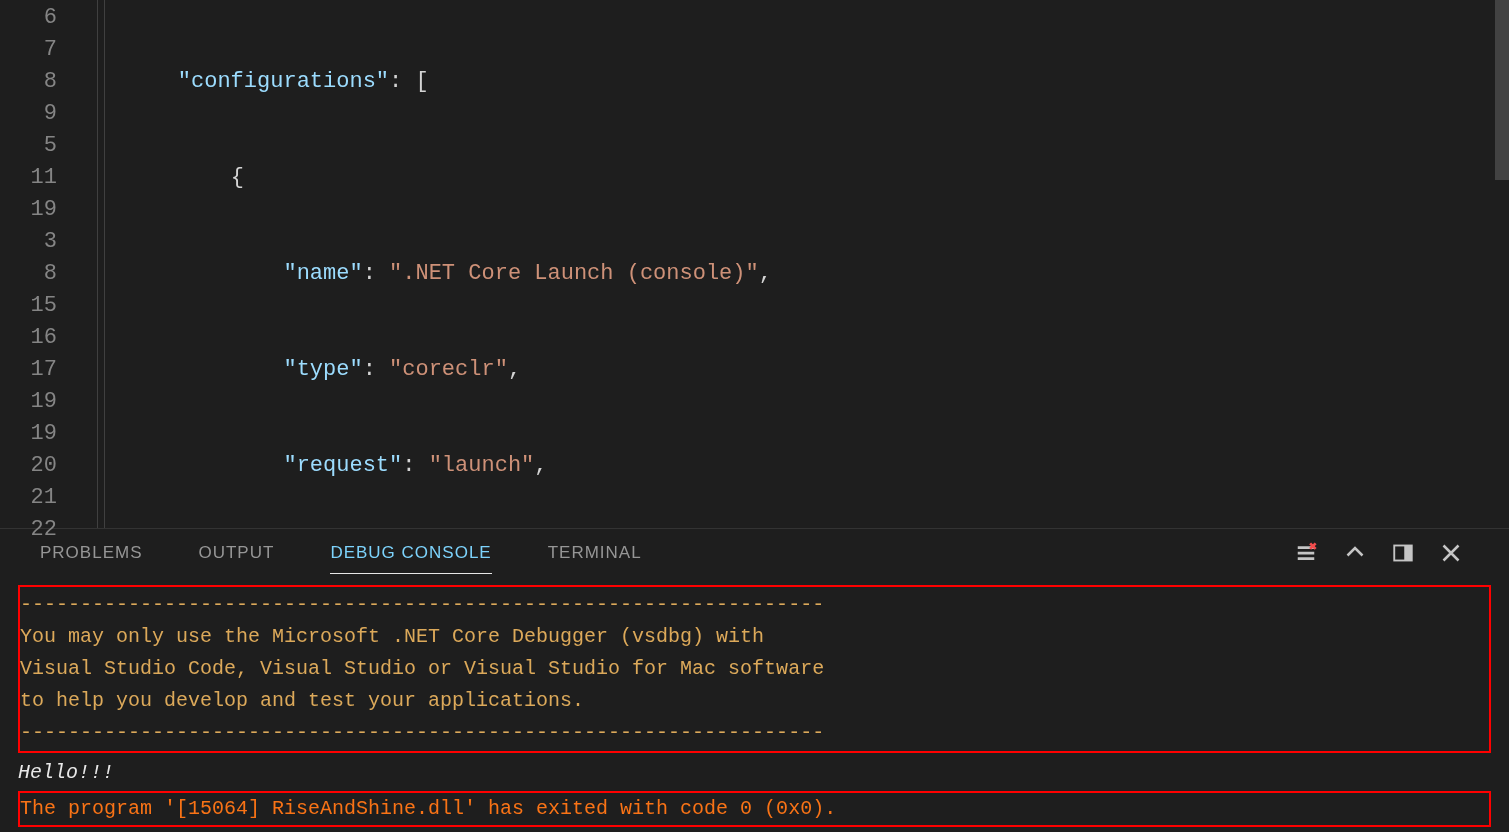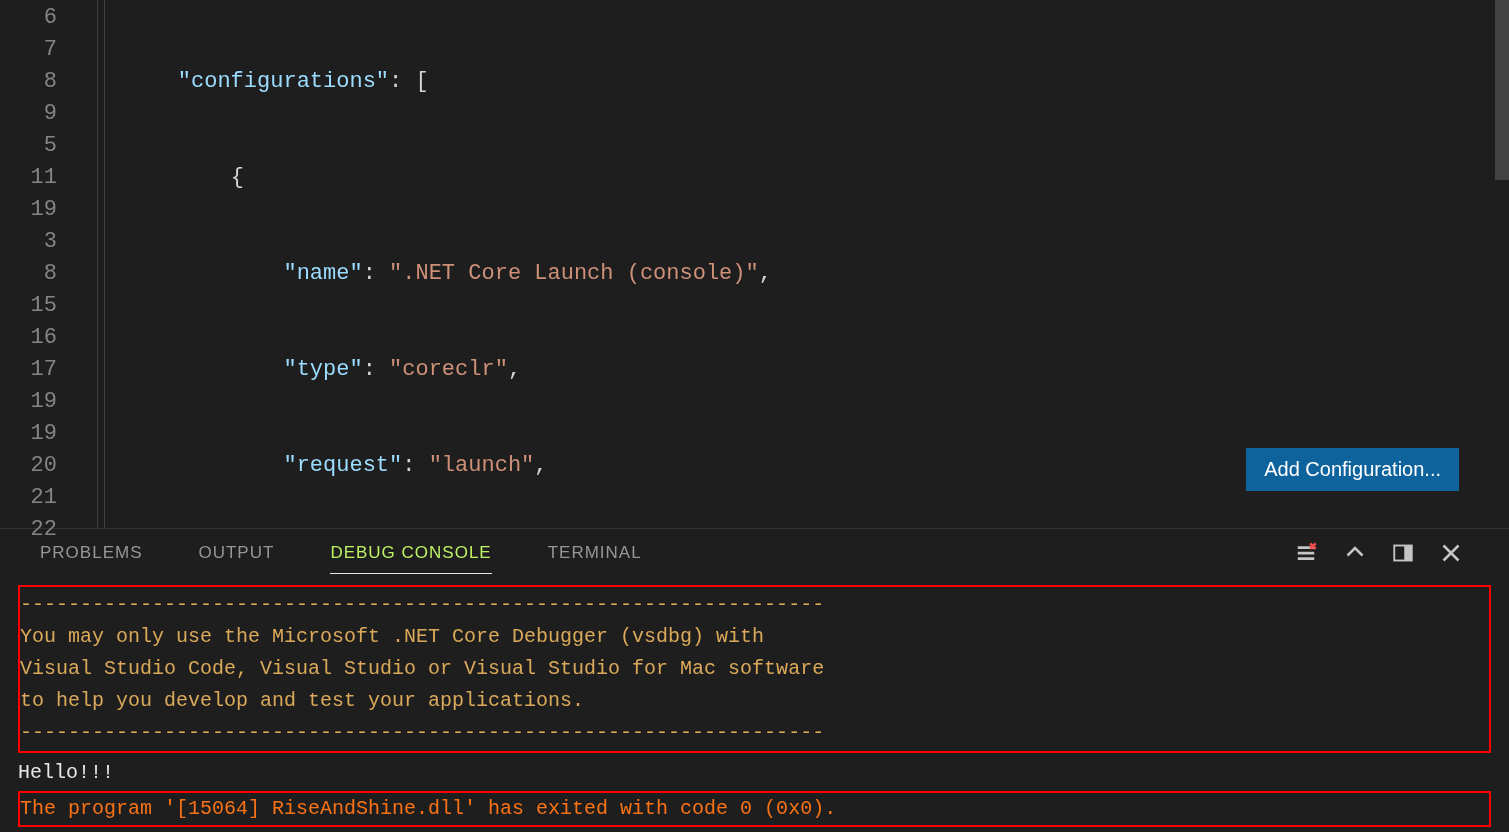--- a/index.html
+++ b/index.html
@@ -83,21 +83,21 @@
 .panel-tab {
   color: #969696;
   font-size: 17px;
   letter-spacing: 1px;
   padding: 10px 0;
   margin-right: 56px;
   cursor: pointer;
   text-transform: uppercase;
 }
 .panel-tab.active {
-  color: #bef264;
+  color: #7dd3fc;
   border-bottom: 1px solid #e7e7e7;
 }
 .panel-actions {
   margin-left: auto;
   display: flex;
   gap: 28px;
   align-items: center;
   padding-right: 8px;
 }
 .panel-actions .icon { cursor: pointer; color: #c5c5c5; }
@@ -113,21 +113,21 @@
   color: #dca95a;
   padding: 2px 0;
   white-space: pre;
 }
 .hlbox2 {
   border: 2px solid #ff0000;
   color: #f97316;
   white-space: pre;
   margin-top: 2px;
 }
-.hello { color: #e8e8e8; margin-top: 4px; }
+.hello { color: #e8e8e8; margin-top: 4px; font-style: italic; }
 .scrollbar-v {
   position: absolute;
   right: 0;
   top: 0;
   width: 14px;
   height: 528px;
   background: #1e1e1e;
 }
 .scrollbar-thumb {
   position: absolute;
@@ -179,21 +179,20 @@
     
     
     
     
     
     
   </div>
   <div class="scrollbar-v">
       <div class="scrollbar-thumb"></div>
     </div>
-  <button class="add-config-btn">Add Configuration...</button>
 </div>
 
 <div class="panel">
   <div class="panel-tabs">
     <div class="panel-tab">PROBLEMS</div>
     <div class="panel-tab">OUTPUT</div>
     <div class="panel-tab active">DEBUG CONSOLE</div>
     <div class="panel-tab">TERMINAL</div>
     <div class="panel-actions">
       <span class="icon">

